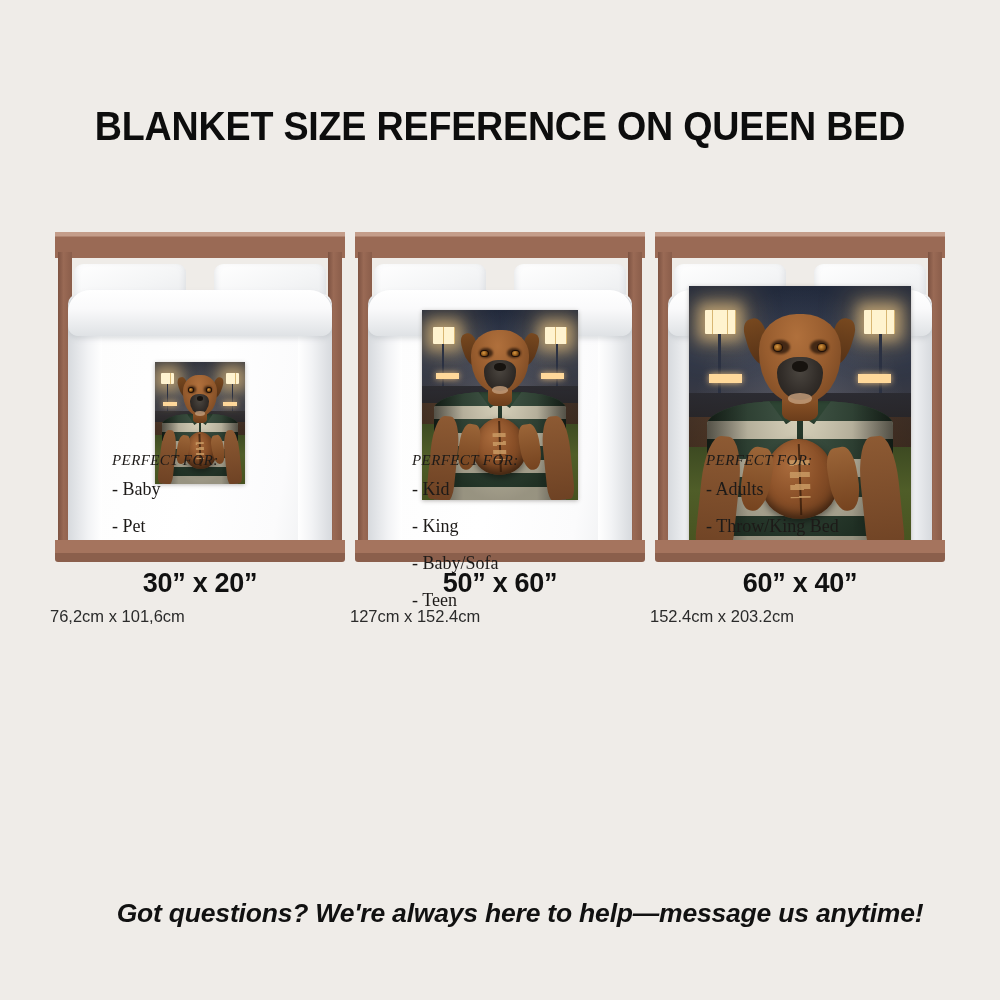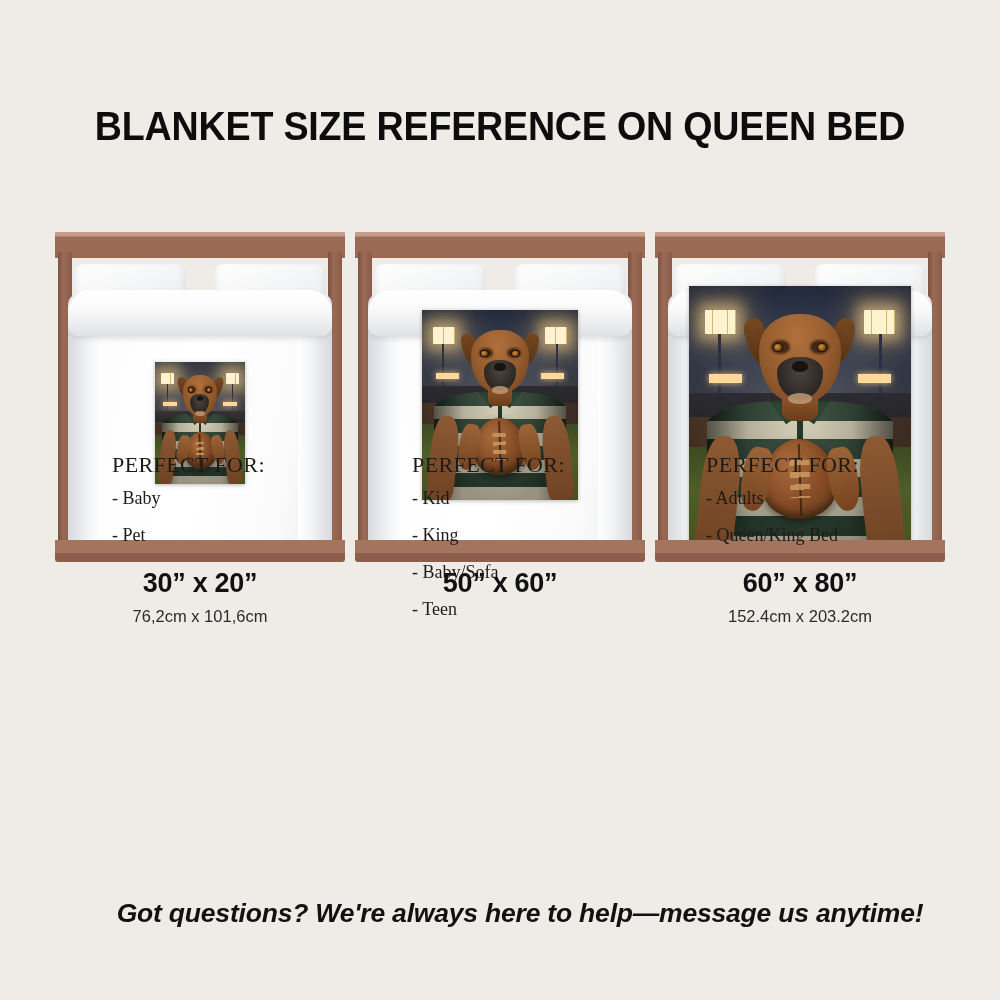--- a/index.html
+++ b/index.html
@@ -207,31 +207,31 @@
     background:#c09a78; border-radius:50%; opacity:.85; }
   .neck { position:absolute; left:32%; top:84%; width:36%; height:22%;
     background:linear-gradient(#8e5528,#6b3d1b); border-radius:0 0 34% 34%; }
 
   
   .size-in {
     position:absolute; top:336px; left:0; width:300px; text-align:center;
     font-weight:bold; font-size:27px; color:#111; letter-spacing:-0.3px;
   }
   .size-cm {
-    position:absolute; top:375px; left:0; width:300px; text-align:center;
+    position:absolute; top:375px; left:0; width:300px; text-align:left;
     font-size:16.5px; color:#2b2b2b;
   }
 
   
   .pf {
     position:absolute; top:452px; left:52px; width:250px;
     font-family:"Liberation Serif", serif;
     color:#1d1a18;
   }
-  .pf-head { font-size:22px; letter-spacing:.4px; margin-bottom:11px; }
+  .pf-head { font-size:15px; letter-spacing:.4px; margin-bottom:11px;font-style:italic; }
   .pf-item { font-size:18px; line-height:1; margin-bottom:19px; white-space:nowrap; }
 
   
   .footer {
     position:absolute; top:898px; left:7px; width:1000px; text-align:center;
     font-weight:bold; font-style:italic; font-size:26.5px; color:#111;
     letter-spacing:-0.2px; white-space:nowrap;padding-left:26px;
   }
 </style>
 </head>
@@ -359,20 +359,21 @@
               <div class="mask"></div>
               <div class="nose"></div>
               <div class="chin"></div>
             </div>
           </div>
         </div>
       </div>
       <div class="footboard"></div>
     </div>
     <div class="size-in">50” x 60”</div>
+    <div class="size-cm">127cm x 152.4cm</div>
   </div>
 
   <div class="pf" style="left:412px;">
     <div class="pf-head">PERFECT FOR:</div>
     <div class="pf-item">- Kid</div>
     <div class="pf-item">- King</div>
     <div class="pf-item">- Baby/Sofa</div>
     <div class="pf-item">- Teen</div>
   </div>
 
@@ -426,24 +427,24 @@
               <div class="eye eye-r"></div>
               <div class="mask"></div>
               <div class="nose"></div>
               <div class="chin"></div>
             </div>
           </div>
         </div>
       </div>
       <div class="footboard"></div>
     </div>
-    <div class="size-in">60” x 80”</div>
+    <div class="size-in">60” x 40”</div>
     <div class="size-cm">152.4cm x 203.2cm</div>
   </div>
 
   <div class="pf" style="left:706px;">
     <div class="pf-head">PERFECT FOR:</div>
     <div class="pf-item">- Adults</div>
-    <div class="pf-item">- Queen/King Bed</div>
+    <div class="pf-item">- Throw/King Bed</div>
   </div>
 
   <div class="footer">Got questions? We're always here to help—message us anytime!</div>
 </div>
 
 </body></html>

